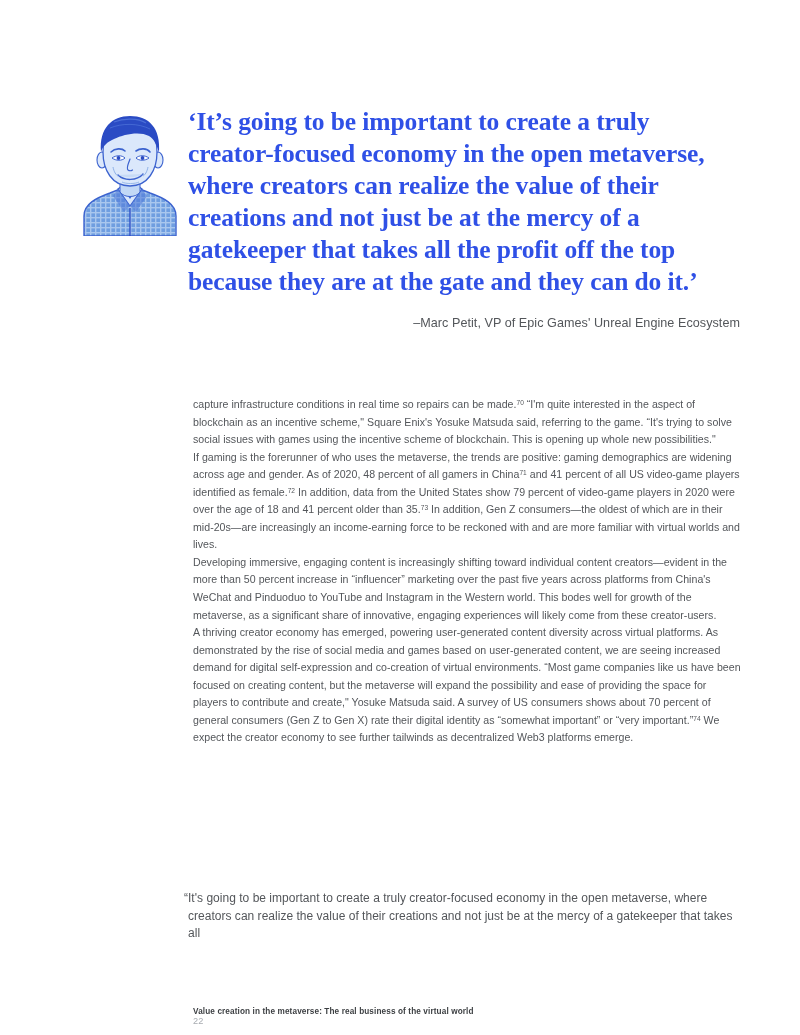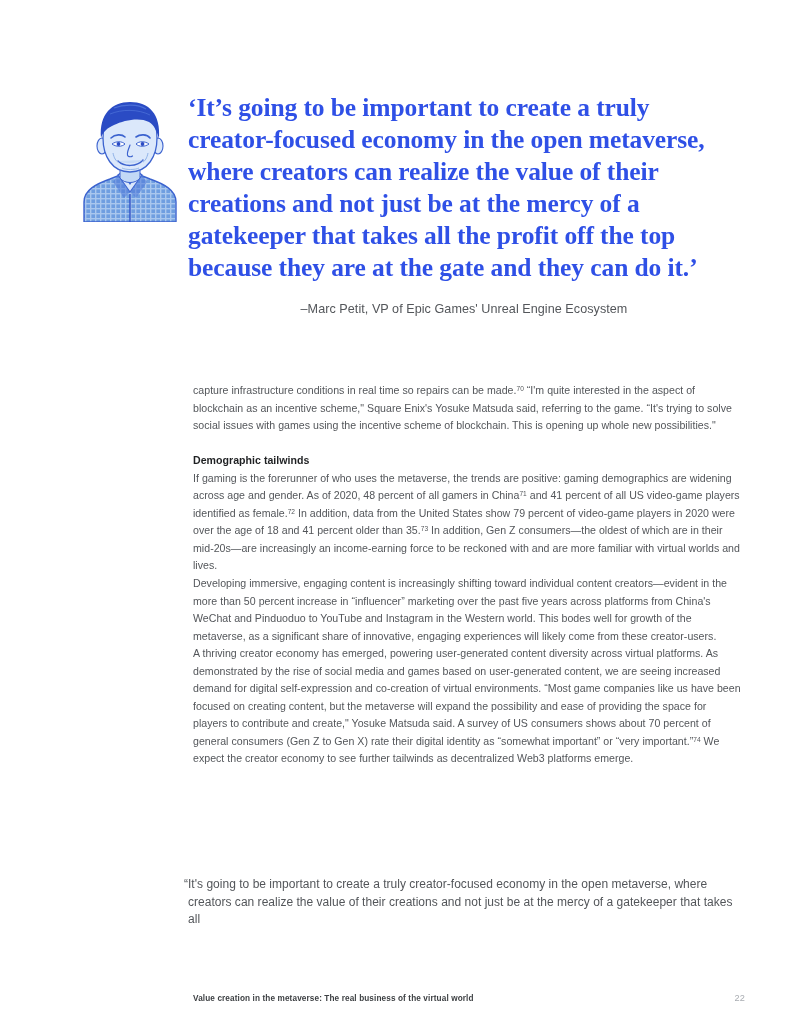--- a/index.html
+++ b/index.html
@@ -12,20 +12,21 @@
     height: 1035px;
     position: relative;
     font-family: "Liberation Sans", sans-serif;
     -webkit-font-smoothing: antialiased;
   }
 
   .page {
     position: absolute;
     inset: 0;
     background: #ffffff;
+    margin-top: 14px;
   }
 
   
   .quote-block {
     position: absolute;
     left: 0;
     top: 92px;
     width: 800px;
   }
 
@@ -51,21 +52,21 @@
     line-height: 32px;
     letter-spacing: -0.1px;
     margin: 0;
   }
 
   .quote-attrib {
     position: absolute;
     left: 188px;
     top: 208px;
     width: 552px;
-    text-align: center;
+    text-align: right;
     color: #53565a;
     font-size: 12.6px;
     line-height: 18px;
     letter-spacing: 0.05px;
   }
 
   
   .body-col {
     position: absolute;
     left: 193px;
@@ -112,22 +113,23 @@
     text-indent: -4px;
   }
 
   
   .footer {
     position: absolute;
     left: 193px;
     right: 55px;
     top: 993px;
     display: flex;
-    align-items: flex-end;
+    align-items: flex-start;
     justify-content: space-between;
+    flex-direction: column;
   }
   .footer-title {
     color: #3c3f42;
     font-size: 8.2px;
     letter-spacing: 0.12px;
     font-weight: 600;
   }
   .footer-page {
     color: #a8acb1;
     font-size: 9.2px;
@@ -196,21 +198,20 @@
     </div>
 
     <p class="quote-text">‘It’s going to be important to create a truly creator-focused economy in the open metaverse, where creators can realize the value of their creations and not just be at the mercy of a gatekeeper that takes all the profit off the top because they are at the gate and they can do it.’</p>
     <div class="quote-attrib">–Marc Petit, VP of Epic Games' Unreal Engine Ecosystem</div>
   </div>
 
   <div class="body-col">
 
     <p class="body"><span>capture infrastructure conditions in real time so repairs can be made.</span><sup>70</sup><span> “I'm quite interested in the aspect of blockchain as an incentive scheme," Square Enix's Yosuke Matsuda said, referring to the game. “It's trying to solve social issues with games using the incentive scheme of blockchain. This is opening up whole new possibilities."</span></p>
 
-    <div class="sec-head gap-head">Demographic tailwinds</div>
 
     <p class="body"><span>If gaming is the forerunner of who uses the metaverse, the trends are positive: gaming demographics are widening across age and gender. As of 2020, 48 percent of all gamers in China</span><sup>71</sup><span> and 41 percent of all US video-game players identified as female.</span><sup>72</sup><span> In addition, data from the United States show 79 percent of video-game players in 2020 were over the age of 18 and 41 percent older than 35.</span><sup>73</sup><span> In addition, Gen Z consumers—the oldest of which are in their mid-20s—are increasingly an income-earning force to be reckoned with and are more familiar with virtual worlds and lives.</span></p>
 
 
     <p class="body">Developing immersive, engaging content is increasingly shifting toward individual content creators—evident in the more than 50 percent increase in “influencer” marketing over the past five years across platforms from China's WeChat and Pinduoduo to YouTube and Instagram in the Western world. This bodes well for growth of the metaverse, as a significant share of innovative, engaging experiences will likely come from these creator-users.</p>
 
     <p class="body gap-para"><span>A thriving creator economy has emerged, powering user-generated content diversity across virtual platforms. As demonstrated by the rise of social media and games based on user-generated content, we are seeing increased demand for digital self-expression and co-creation of virtual environments. “Most game companies like us have been focused on creating content, but the metaverse will expand the possibility and ease of providing the space for players to contribute and create," Yosuke Matsuda said. A survey of US consumers shows about 70 percent of general consumers (Gen Z to Gen X) rate their digital identity as “somewhat important” or “very important.”</span><sup>74</sup><span> We expect the creator economy to see further tailwinds as decentralized Web3 platforms emerge.</span></p>
 
   </div>
 

